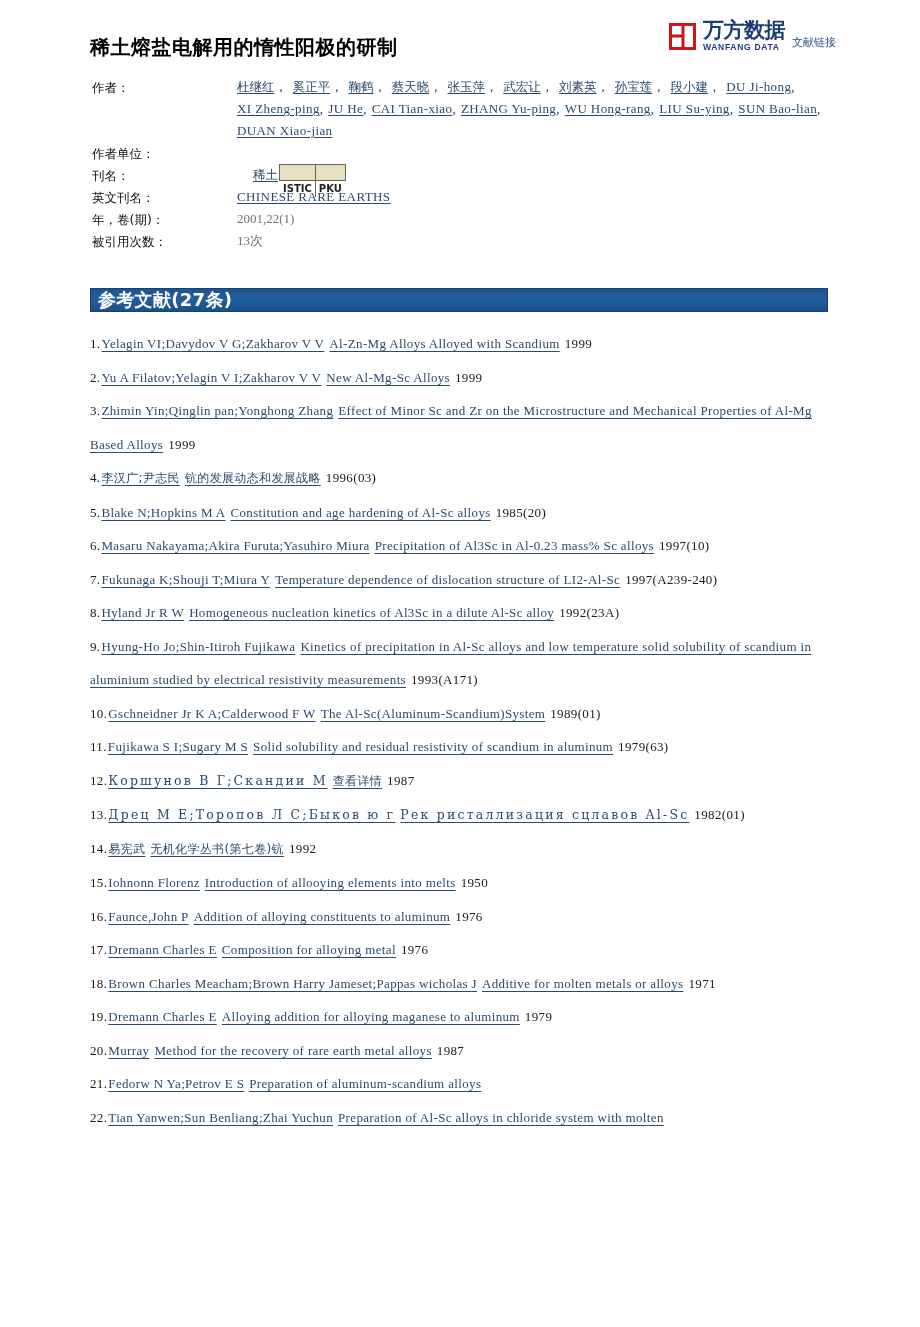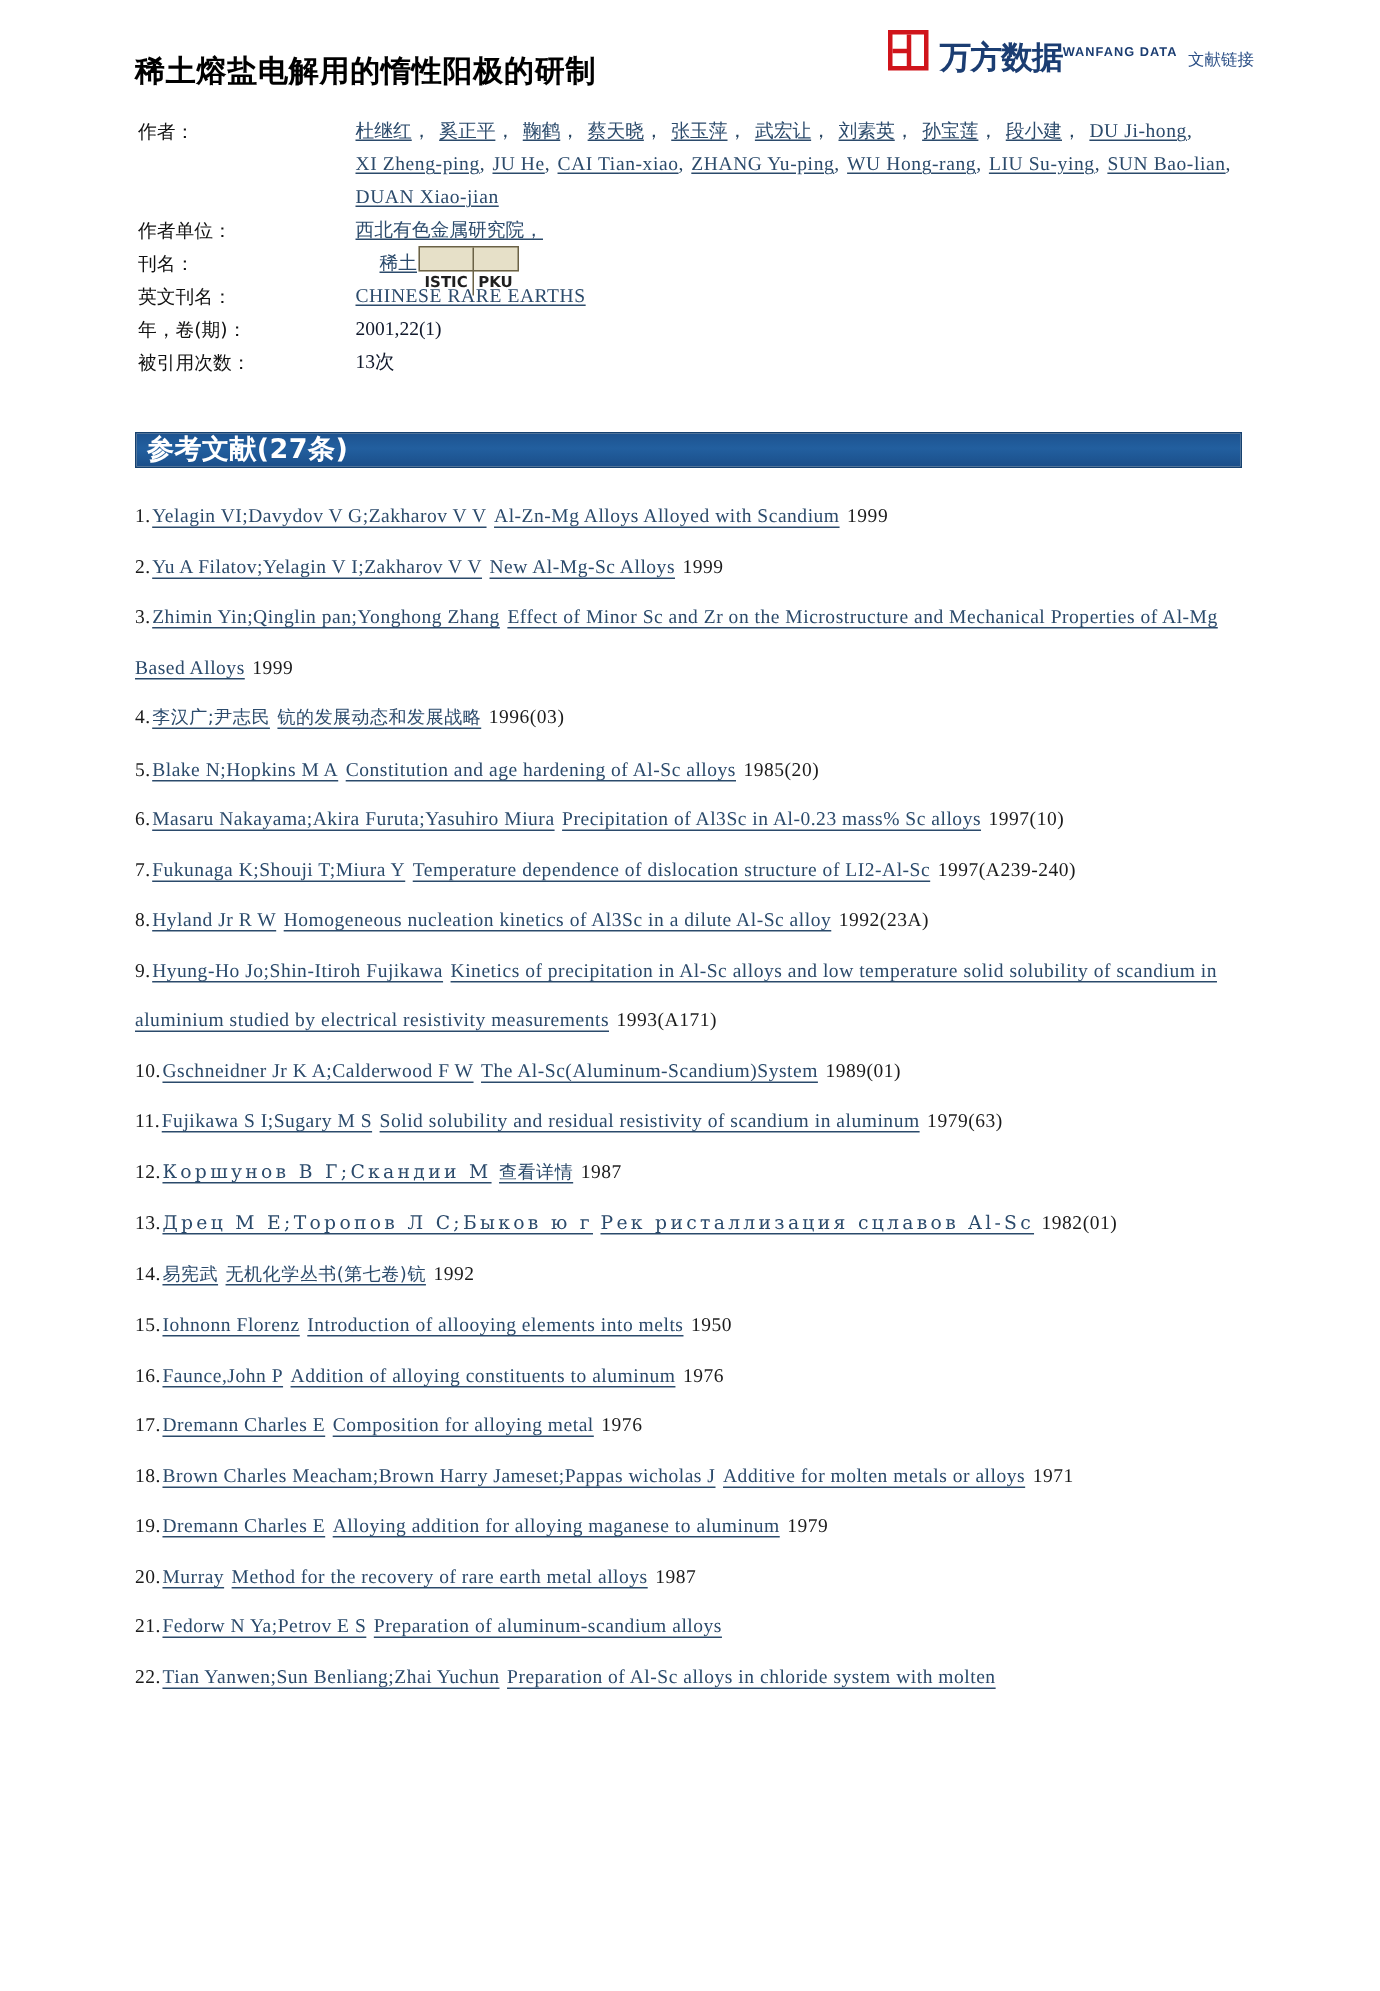--- a/index.html
+++ b/index.html
@@ -56,21 +56,21 @@
     position: absolute;
     left: 0;
     right: 50%;
     top: 50%;
     height: 3px;
     background: #d0141b;
     transform: translateY(-50%);
   }
   .logo-words {
     display: flex;
-    flex-direction: row;
+    flex-direction: column;
     line-height: 1;
   }
   .logo-cn {
     font-family: "DejaVu Sans", "Liberation Sans", sans-serif;
     font-size: 21px;
     font-weight: bold;
     color: #1b3d72;
     letter-spacing: -0.5px;
   }
   .logo-en {
@@ -120,21 +120,21 @@
     color: #111;
     font-family: "DejaVu Sans", "Liberation Sans", sans-serif;
     font-size: 12.5px;
     padding-top: 1px;
   }
   .meta-value {
     flex: 1;
     color: #24425f;
   }
   .meta-value.plain {
-    color: #0f172a;
+    color: #737373;
     font-family: "Liberation Serif", serif;
   }
 
   .lnk {
     color: #2b4a6b;
     text-decoration: underline;
     text-underline-offset: 2px;
     cursor: pointer;
     white-space: nowrap;
   }
@@ -265,23 +265,20 @@
 
   <div class="meta">
 
     <div class="meta-row">
       <div class="meta-label">作者：</div>
       <div class="meta-value authors-line" id="authors-value"><span class="lnk lnk-cn">杜继红</span><span class="sep">，</span> <span class="lnk lnk-cn">奚正平</span><span class="sep">，</span> <span class="lnk lnk-cn">鞠鹤</span><span class="sep">，</span> <span class="lnk lnk-cn">蔡天晓</span><span class="sep">，</span> <span class="lnk lnk-cn">张玉萍</span><span class="sep">，</span> <span class="lnk lnk-cn">武宏让</span><span class="sep">，</span> <span class="lnk lnk-cn">刘素英</span><span class="sep">，</span> <span class="lnk lnk-cn">孙宝莲</span><span class="sep">，</span> <span class="lnk lnk-cn">段小建</span><span class="sep">，</span> <span class="lnk lnk-en">DU Ji-hong</span><span class="sep">,</span> <span class="lnk lnk-en">XI Zheng-ping</span><span class="sep">,</span> <span class="lnk lnk-en">JU He</span><span class="sep">,</span> <span class="lnk lnk-en">CAI Tian-xiao</span><span class="sep">,</span> <span class="lnk lnk-en">ZHANG Yu-ping</span><span class="sep">,</span> <span class="lnk lnk-en">WU Hong-rang</span><span class="sep">,</span> <span class="lnk lnk-en">LIU Su-ying</span><span class="sep">,</span> <span class="lnk lnk-en">SUN Bao-lian</span><span class="sep">,</span> <span class="lnk lnk-en">DUAN Xiao-jian</span></div>
     </div>
 
     <div class="meta-row">
       <div class="meta-label">作者单位：</div>
-      <div class="meta-value">
-        <span class="lnk lnk-cn">西北有色金属研究院，</span>
-      </div>
     </div>
 
     <div class="meta-row">
       <div class="meta-label">刊名：</div>
       <div class="meta-value">
         <span class="badge-wrap">
           <span class="lnk lnk-cn">稀土</span>
           <span class="badge">
             <span>ISTIC</span>
             <span>PKU</span>

